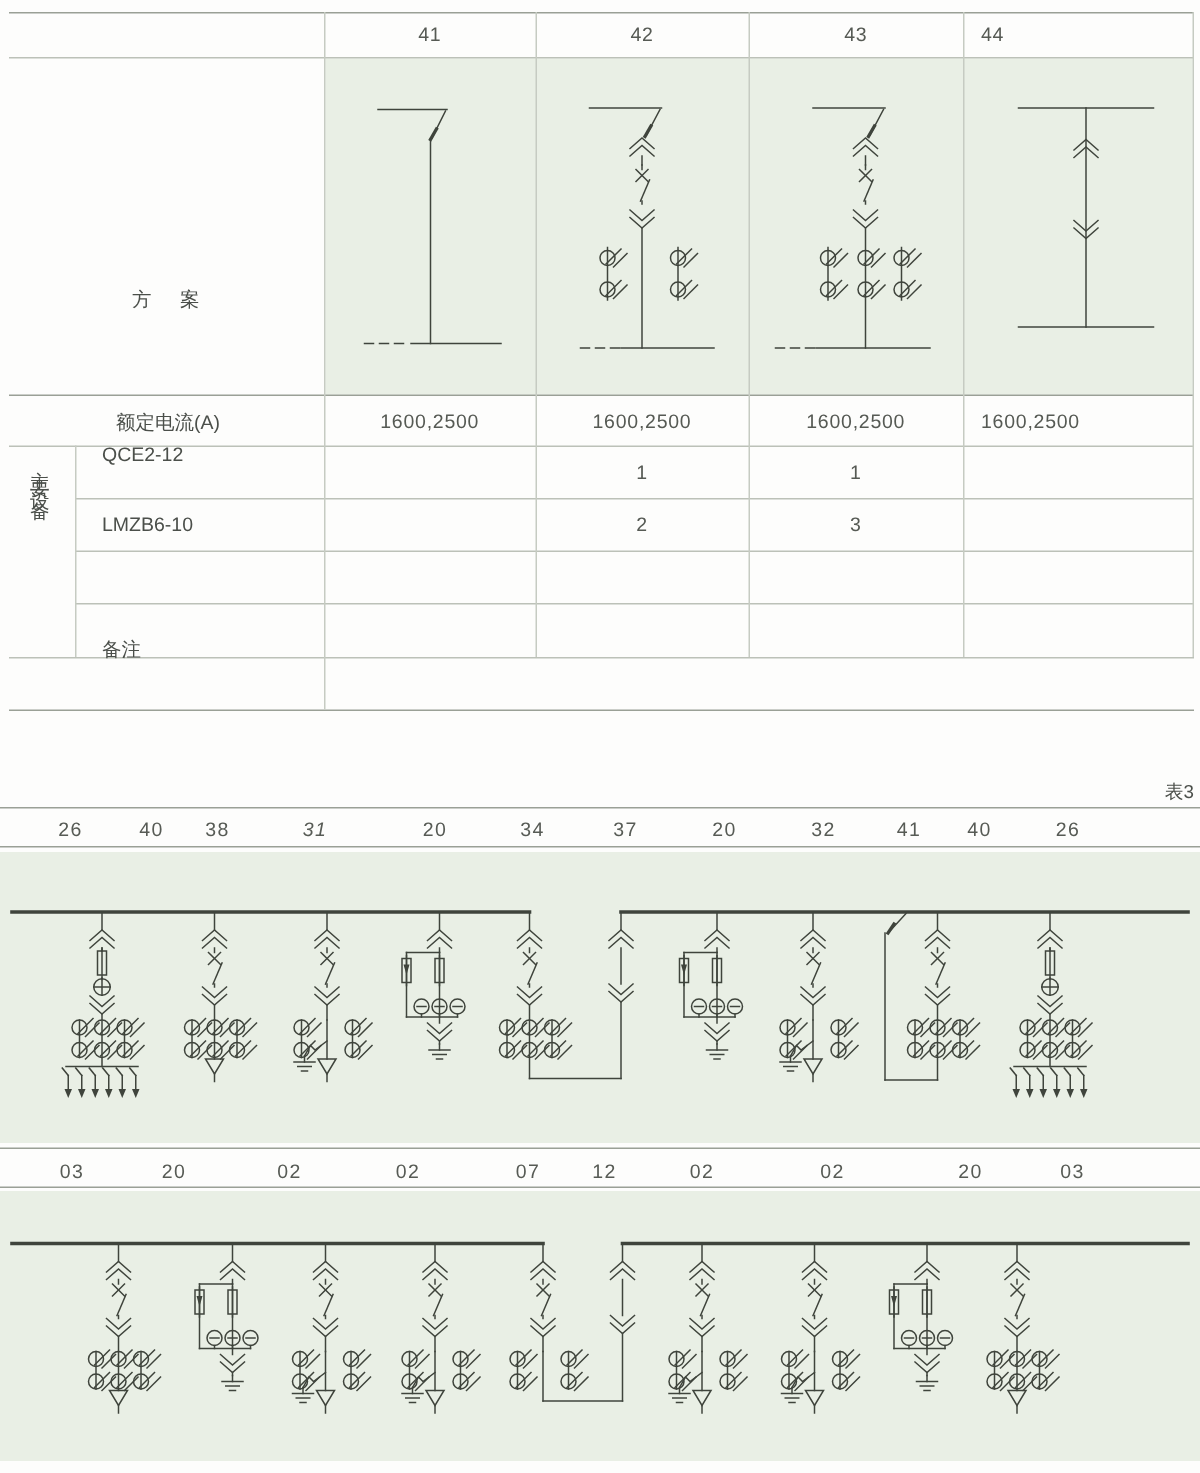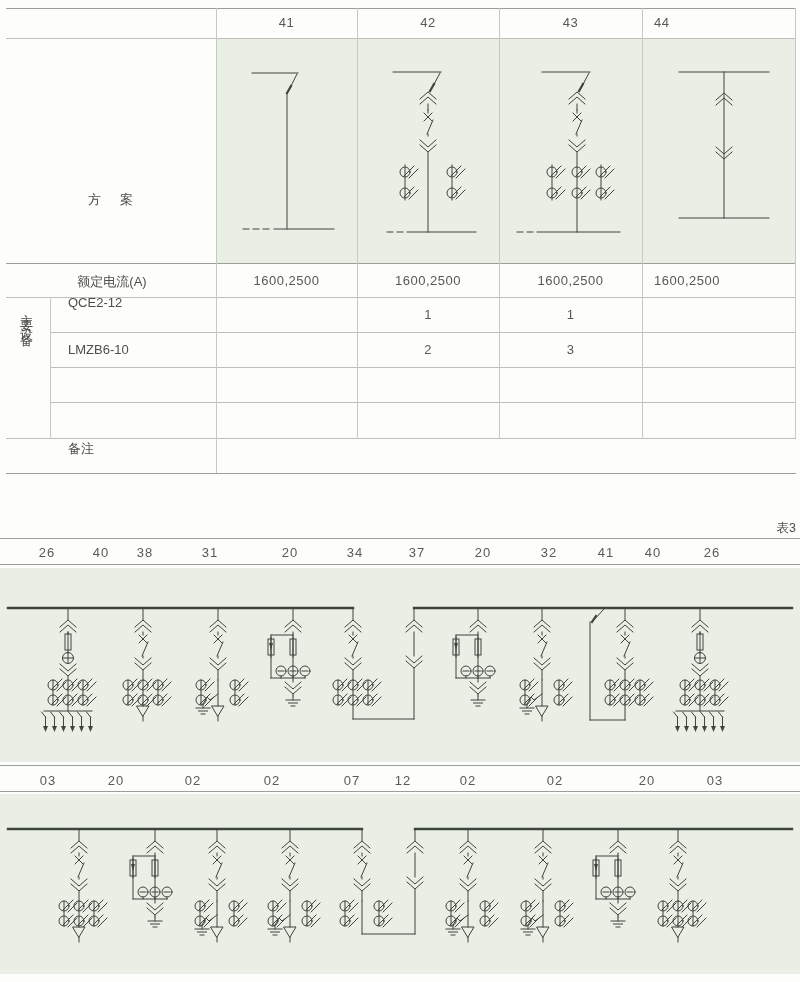--- a/index.html
+++ b/index.html
@@ -76,29 +76,29 @@
   <div class="t num c42" style="top:307px;">1</div>
   <div class="t num c43" style="top:307px;">1</div>
   <div class="t num c44" style="top:307px;"></div>
 
   <div class="t" style="left:68px;top:342px;">LMZB6-10</div>
   <div class="t num c41" style="top:342px;"></div>
   <div class="t num c42" style="top:342px;">2</div>
   <div class="t num c43" style="top:342px;">3</div>
   <div class="t num c44" style="top:342px;"></div>
 
-  <div class="t" style="left:68px;top:440px;">备注</div>
+  <div class="t" style="left:68px;top:424px;">备注</div>
 
   <div class="t" style="left:756px;top:520px;width:40px;text-align:right;font-size:12.5px;">表3</div>
 
   <div class="abs" id="band1-labels" style="left:0;top:545px;width:800px;height:16px;">
       <span class="bandnum" style="left: 34px;">26</span>
       <span class="bandnum" style="left: 88px;">40</span>
       <span class="bandnum" style="left: 132px;">38</span>
-      <span class="bandnum" style="left: 197px;">31</span>
+      <span class="bandnum" style="left: 197px; font-style: italic;">31</span>
       <span class="bandnum" style="left: 277px;">20</span>
       <span class="bandnum" style="left: 342px;">34</span>
       <span class="bandnum" style="left: 388px; margin-left: 16px;">37</span>
       <span class="bandnum" style="left: 470px;">20</span>
       <span class="bandnum" style="left: 536px;">32</span>
       <span class="bandnum" style="left: 593px;">41</span>
       <span class="bandnum" style="left: 640px;">40</span>
       <span class="bandnum" style="left: 699px;">26</span>
     </div>
   <div class="abs" id="band2-labels" style="left:0;top:773px;width:800px;height:16px;">

